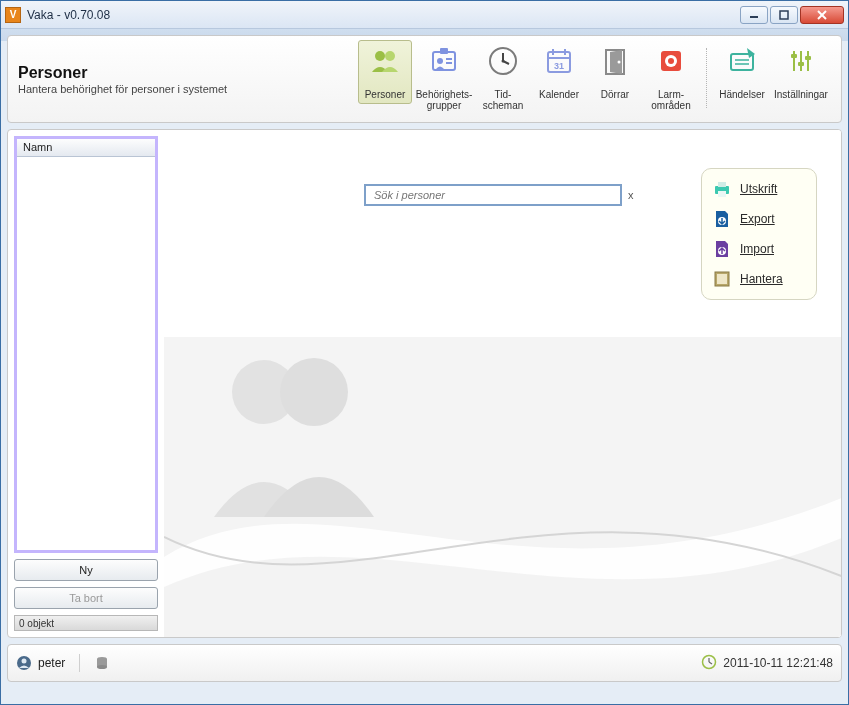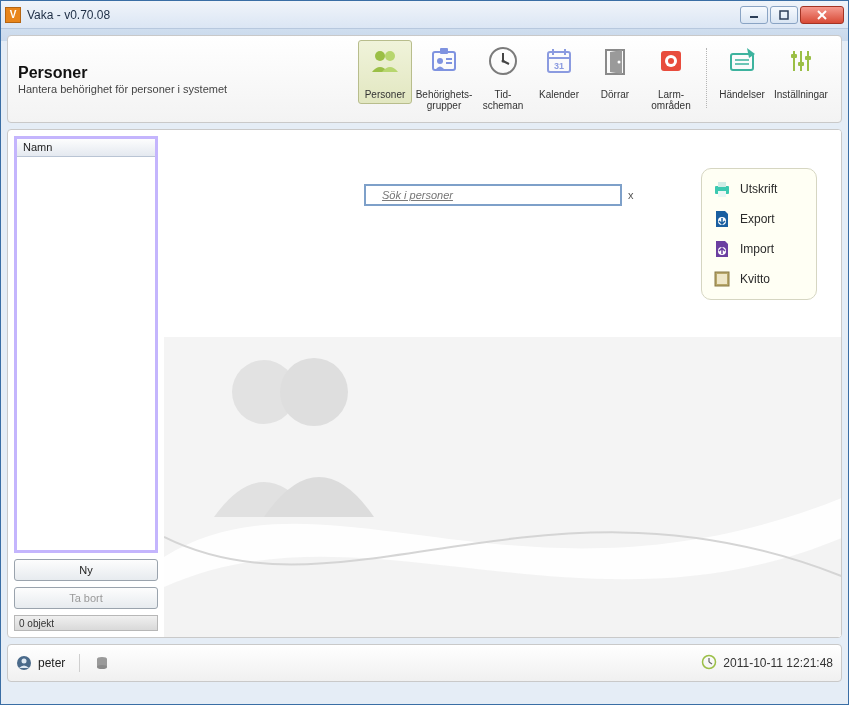--- a/index.html
+++ b/index.html
@@ -145,44 +145,44 @@
     background: #fff;
   }
   .search-row {
     position: absolute;
     top: 54px; left: 200px;
     display: flex; align-items: center; gap: 6px;
   }
   .search-input {
     width: 258px; height: 22px;
     border: 2px solid #7ea0c9;
-    padding: 2px 16px;
+    padding: 2px 8px;
     font-size: 11px;
     font-style: italic;
     color: #7b7b7b;
     outline: none;
-    text-decoration: underline;
   }
   .search-clear {
     font-size: 11px; color: #555; cursor: pointer;
   }
   .action-panel {
     position: absolute;
     top: 38px; right: 24px;
     width: 116px;
     background: #fffff4;
     border: 1px solid #d6d6c2;
     border-radius: 10px;
     padding: 10px 10px;
     display: flex; flex-direction: column; gap: 10px;
   }
   .action-item {
     display: flex; align-items: center; gap: 8px;
     font-size: 12px; color: #2b2b2b;
     cursor: pointer;
+    text-decoration: underline;
   }
   .action-item .aicon { width: 20px; height: 20px; display:flex; align-items:center; justify-content:center;}
   .bg-art {
     position: absolute;
     left: 0; right: 0; bottom: 0;
     height: 300px;
     pointer-events: none;
   }
   
   .status-bar {
@@ -388,21 +388,21 @@
           </span>
           <span>Import</span>
         </div>
         <div class="action-item">
           <span class="aicon">
             <svg width="20" height="20" viewBox="0 0 20 20">
               <rect x="3" y="3" width="14" height="14" fill="#b8a76a" stroke="#8a7a44"></rect>
               <rect x="5" y="5" width="10" height="10" fill="#efe7c8"></rect>
             </svg>
           </span>
-          <span>Kvitto</span>
+          <span>Hantera</span>
         </div>
       </div>
 
       <svg class="bg-art" viewBox="0 0 680 300" preserveAspectRatio="xMidYMax slice">
         <rect x="0" y="0" width="680" height="300" fill="#f4f4f4"></rect>
         <circle cx="100" cy="55" r="32" fill="#e2e2e2"></circle>
         <circle cx="150" cy="55" r="34" fill="#dedede"></circle>
         <path d="M50 180 q50 -70 100 0 z" fill="#e1e1e1"></path>
         <path d="M100 180 q55 -80 110 0 z" fill="#dcdcdc"></path>
         <path d="M0 220 C 160 120, 360 290, 680 160 L680 300 L0 300 Z" fill="#ffffff" opacity="0.9"></path>

